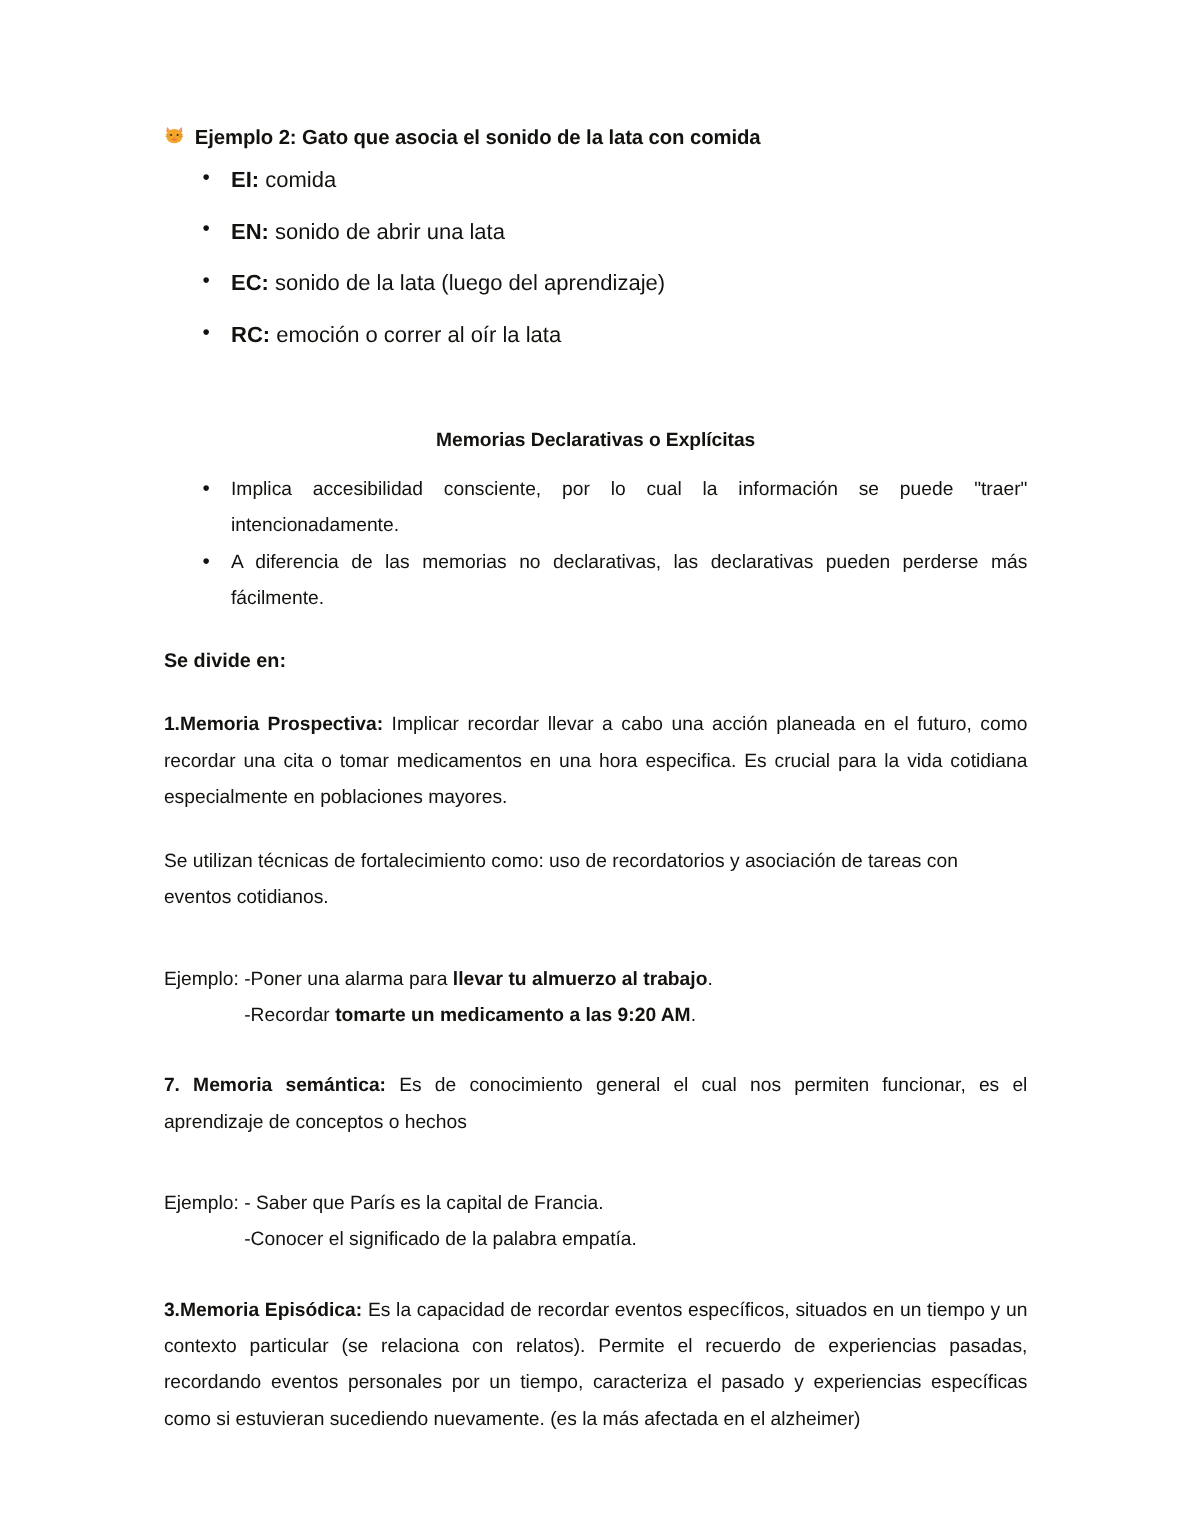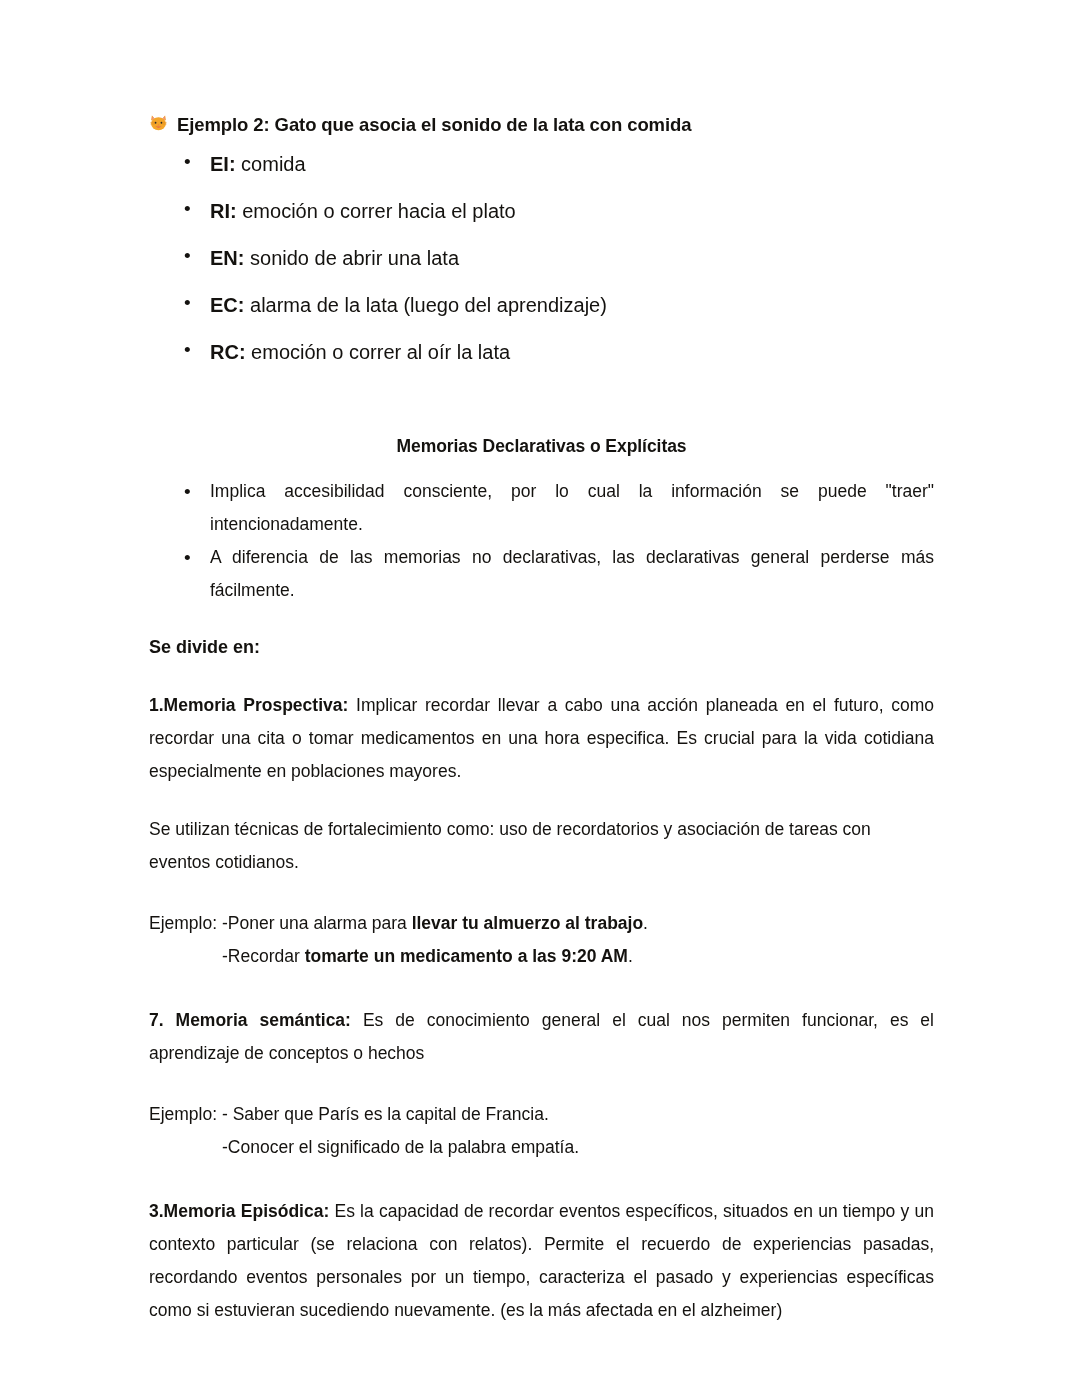--- a/index.html
+++ b/index.html
@@ -115,21 +115,21 @@
     font-size: 18px;
     font-weight: bold;
     line-height: 33px;
     margin: 24px 0 0 0;
   }
 
   
   .example-block {
     font-size: 17.5px;
     line-height: 33px;
-    margin: 28px 0 0 0;
+    margin: 41px 0 0 0;
   }
   .example-block .ex-line { display: block; }
   .example-block .ex-line.indented { padding-left: 73px; }
   .example-block b { font-weight: bold; }
 
   .spacer-sm { height: 6px; }
 </style>
 </head>
 <body>
 
@@ -151,39 +151,36 @@
       </svg>
     </span>
     <span>Ejemplo 2: Gato que asocia el sonido de la lata con comida</span>
   </div>
 
   <ul class="spaced-list">
     <li>
       <b>EI:</b><span> comida</span>
     </li>
     <li>
-      <b>RI:</b><span> emoción o correr hacia el plato</span>
-    </li>
-    <li>
       <b>EN:</b><span> sonido de abrir una lata</span>
     </li>
     <li>
-      <b>EC:</b><span> alarma de la lata (luego del aprendizaje)</span>
+      <b>EC:</b><span> sonido de la lata (luego del aprendizaje)</span>
     </li>
     <li>
       <b>RC:</b><span> emoción o correr al oír la lata</span>
     </li>
   </ul>
 
   <h2 class="section-heading">Memorias Declarativas o Explícitas</h2>
 
 
   <ul class="tight-list">
     <li>Implica accesibilidad consciente, por lo cual la información se puede "traer" intencionadamente.</li>
-    <li>A diferencia de las memorias no declarativas, las declarativas general perderse más fácilmente.</li>
+    <li>A diferencia de las memorias no declarativas, las declarativas pueden perderse más fácilmente.</li>
   </ul>
 
   <div class="bold-line">Se divide en:</div>
 
   <p class="body"><b>1.Memoria Prospectiva:</b><span> Implicar recordar llevar a cabo una acción planeada en el futuro, como recordar una cita o tomar medicamentos en una hora especifica. Es crucial para la vida cotidiana especialmente en poblaciones mayores.</span></p>
 
   <p class="body left">Se utilizan técnicas de fortalecimiento como: uso de recordatorios y asociación de tareas con eventos cotidianos.</p>
 
   <div class="example-block">
     <span class="ex-line"><span>Ejemplo: -Poner una alarma para </span><b>llevar tu almuerzo al trabajo</b><span>.</span></span>

